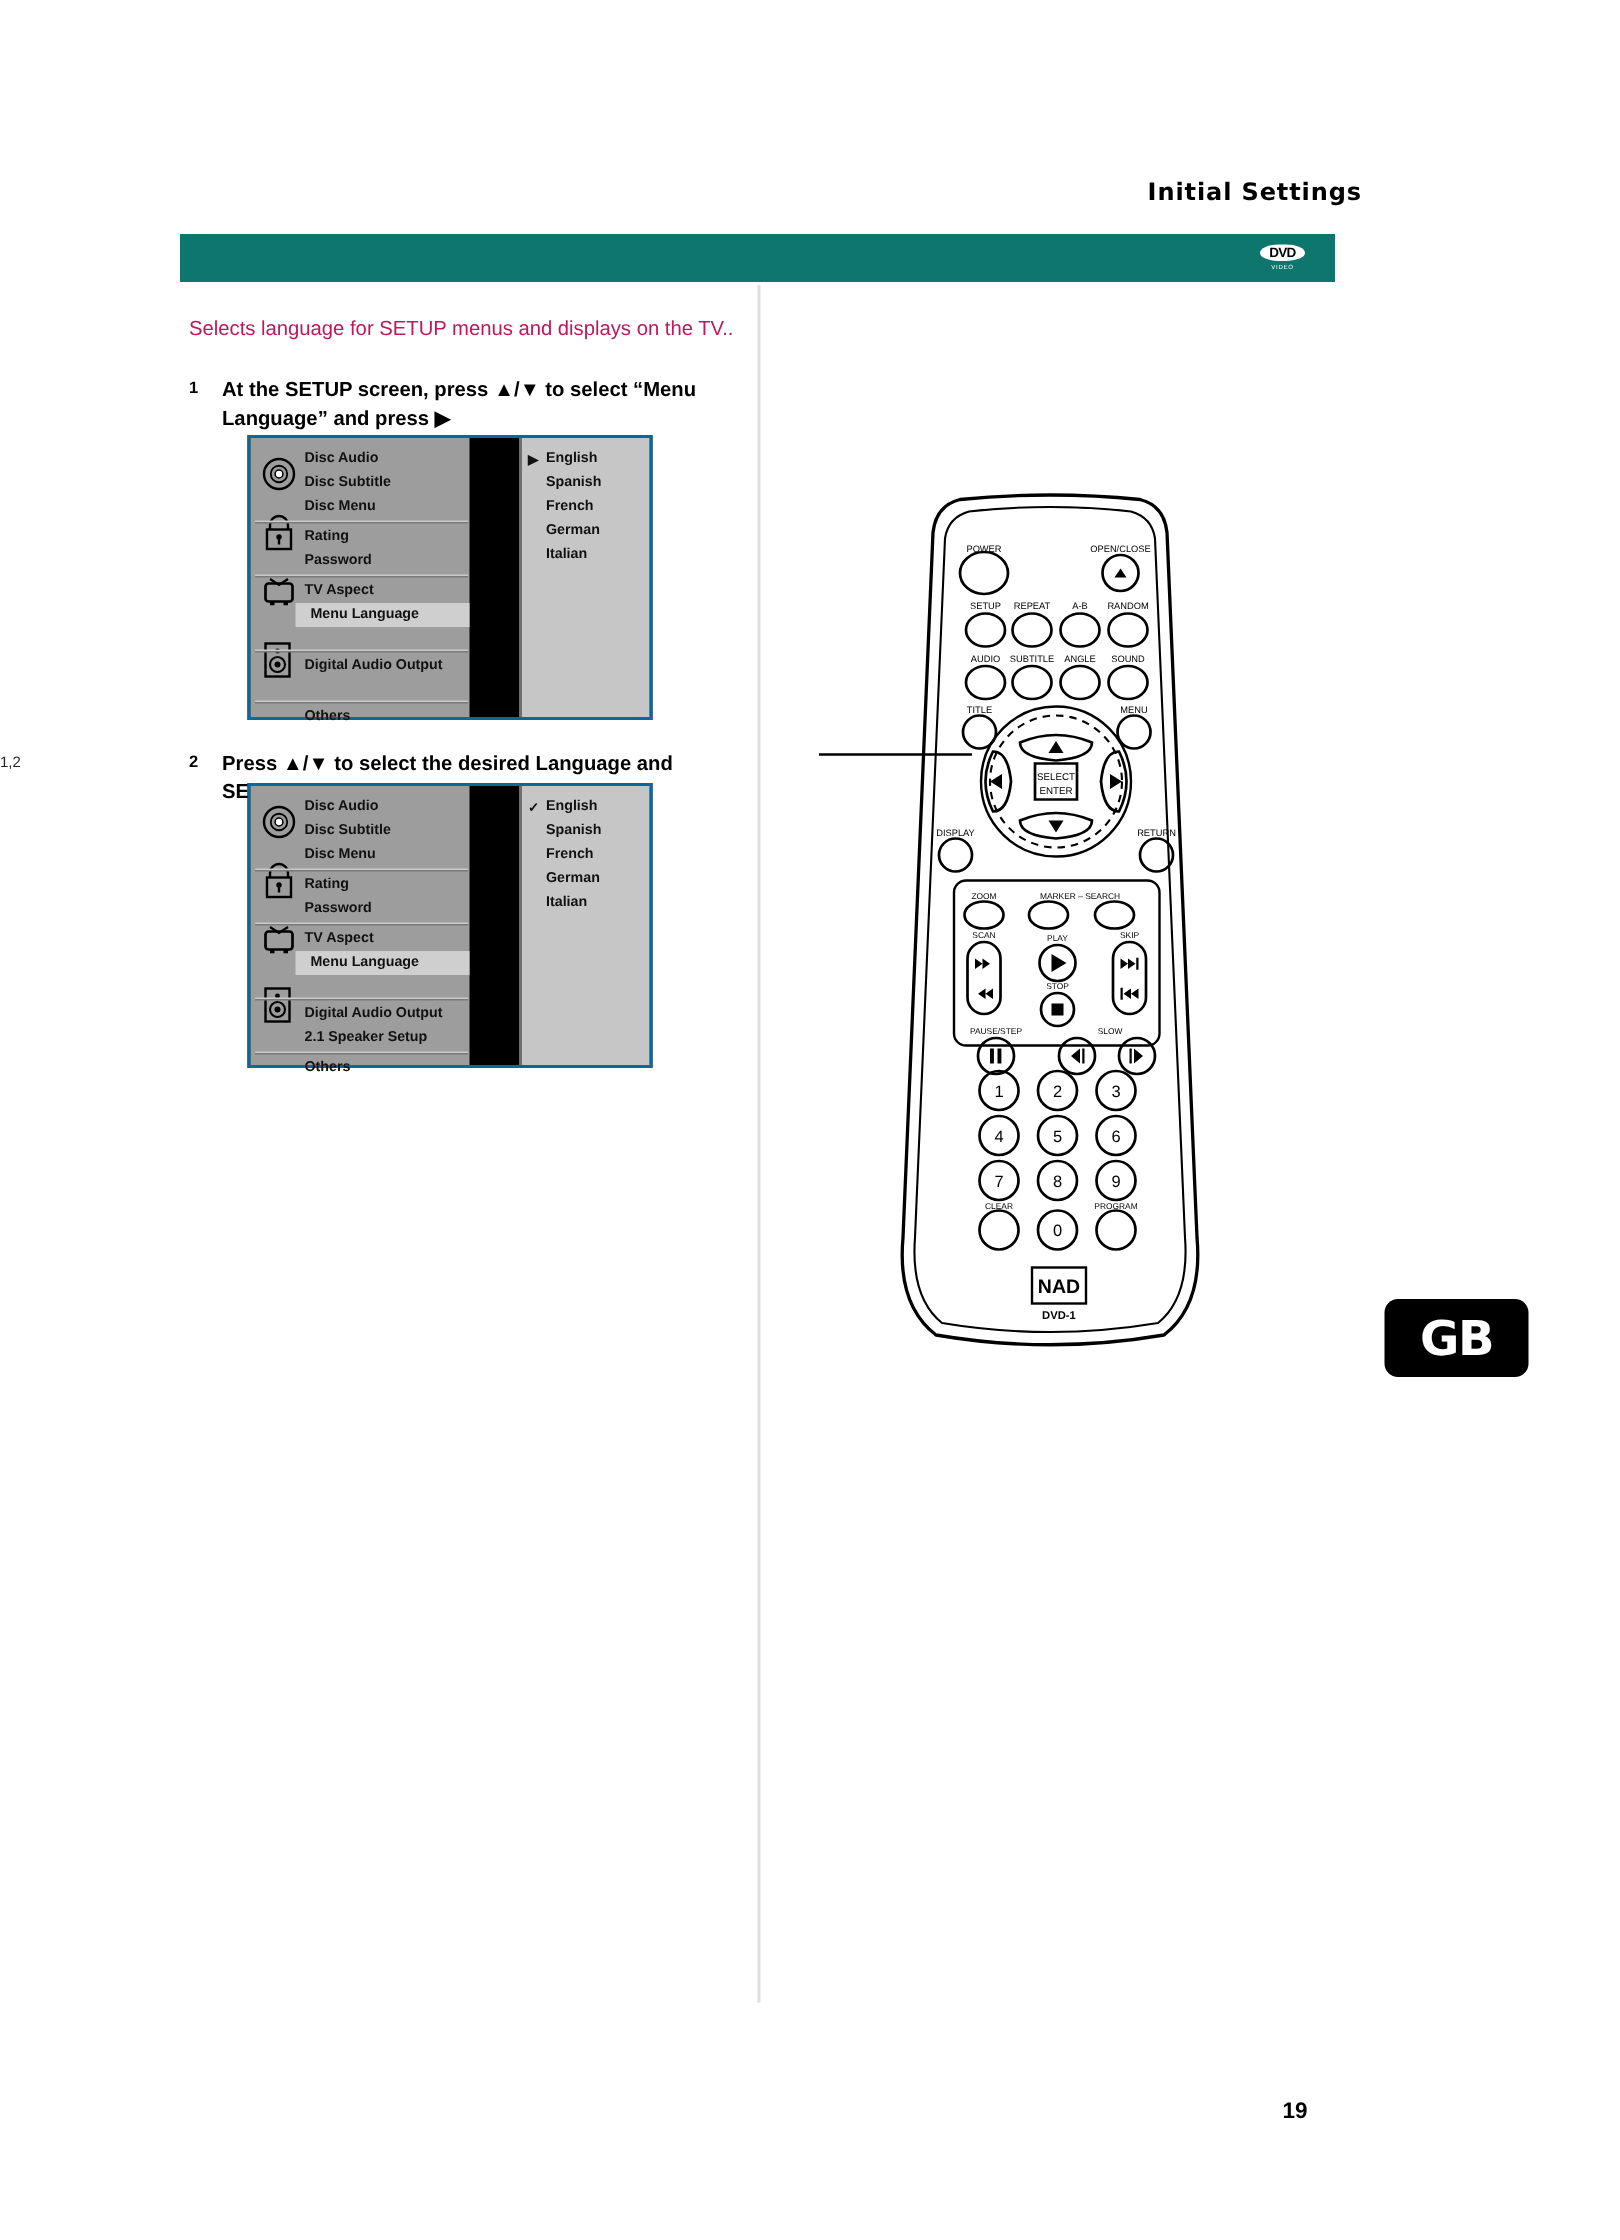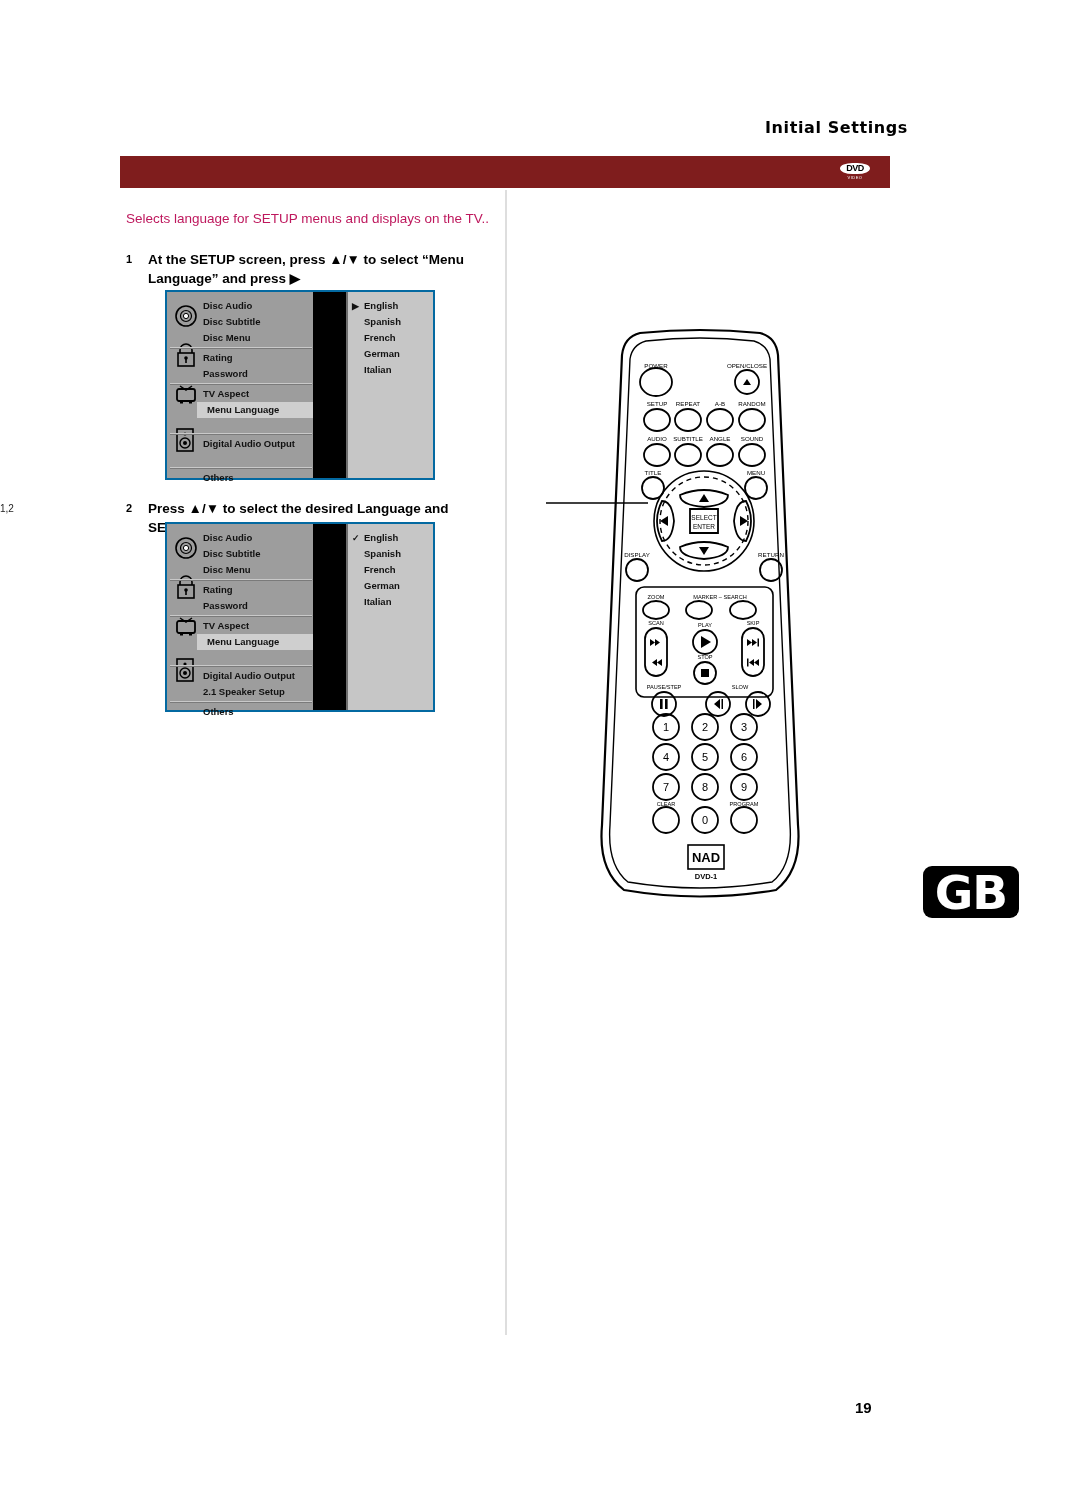--- a/index.html
+++ b/index.html
@@ -25,21 +25,21 @@
     font-weight: bold;
     letter-spacing: 0.6px;
     font-family: "DejaVu Sans", sans-serif;
   }
   #header-bar {
     position: absolute;
     left: 120px;
     top: 156px;
     width: 770px;
     height: 32px;
-    background: #7f1d1d;
+    background: #0f766e;
     display: flex;
     align-items: center;
     justify-content: flex-end;
     padding-right: 10px;
     box-sizing: border-box;
   }
   #header-bar .section-title {
     color: #fff;
     font-size: 21px;
     letter-spacing: 1.0px;
@@ -233,21 +233,21 @@
   
   #gb-badge {
     position: absolute;
     left: 923px;
     top: 866px;
     width: 96px;
     height: 52px;
     background: #000;
     border-radius: 9px;
     color: #fff;
-    font-size: 47px;
+    font-size: 32px;
     font-weight: bold;
     letter-spacing: -1px;
     display: flex;
     align-items: center;
     justify-content: center;
     font-family: "DejaVu Sans", sans-serif;
   }
 
   
   #page-number {

